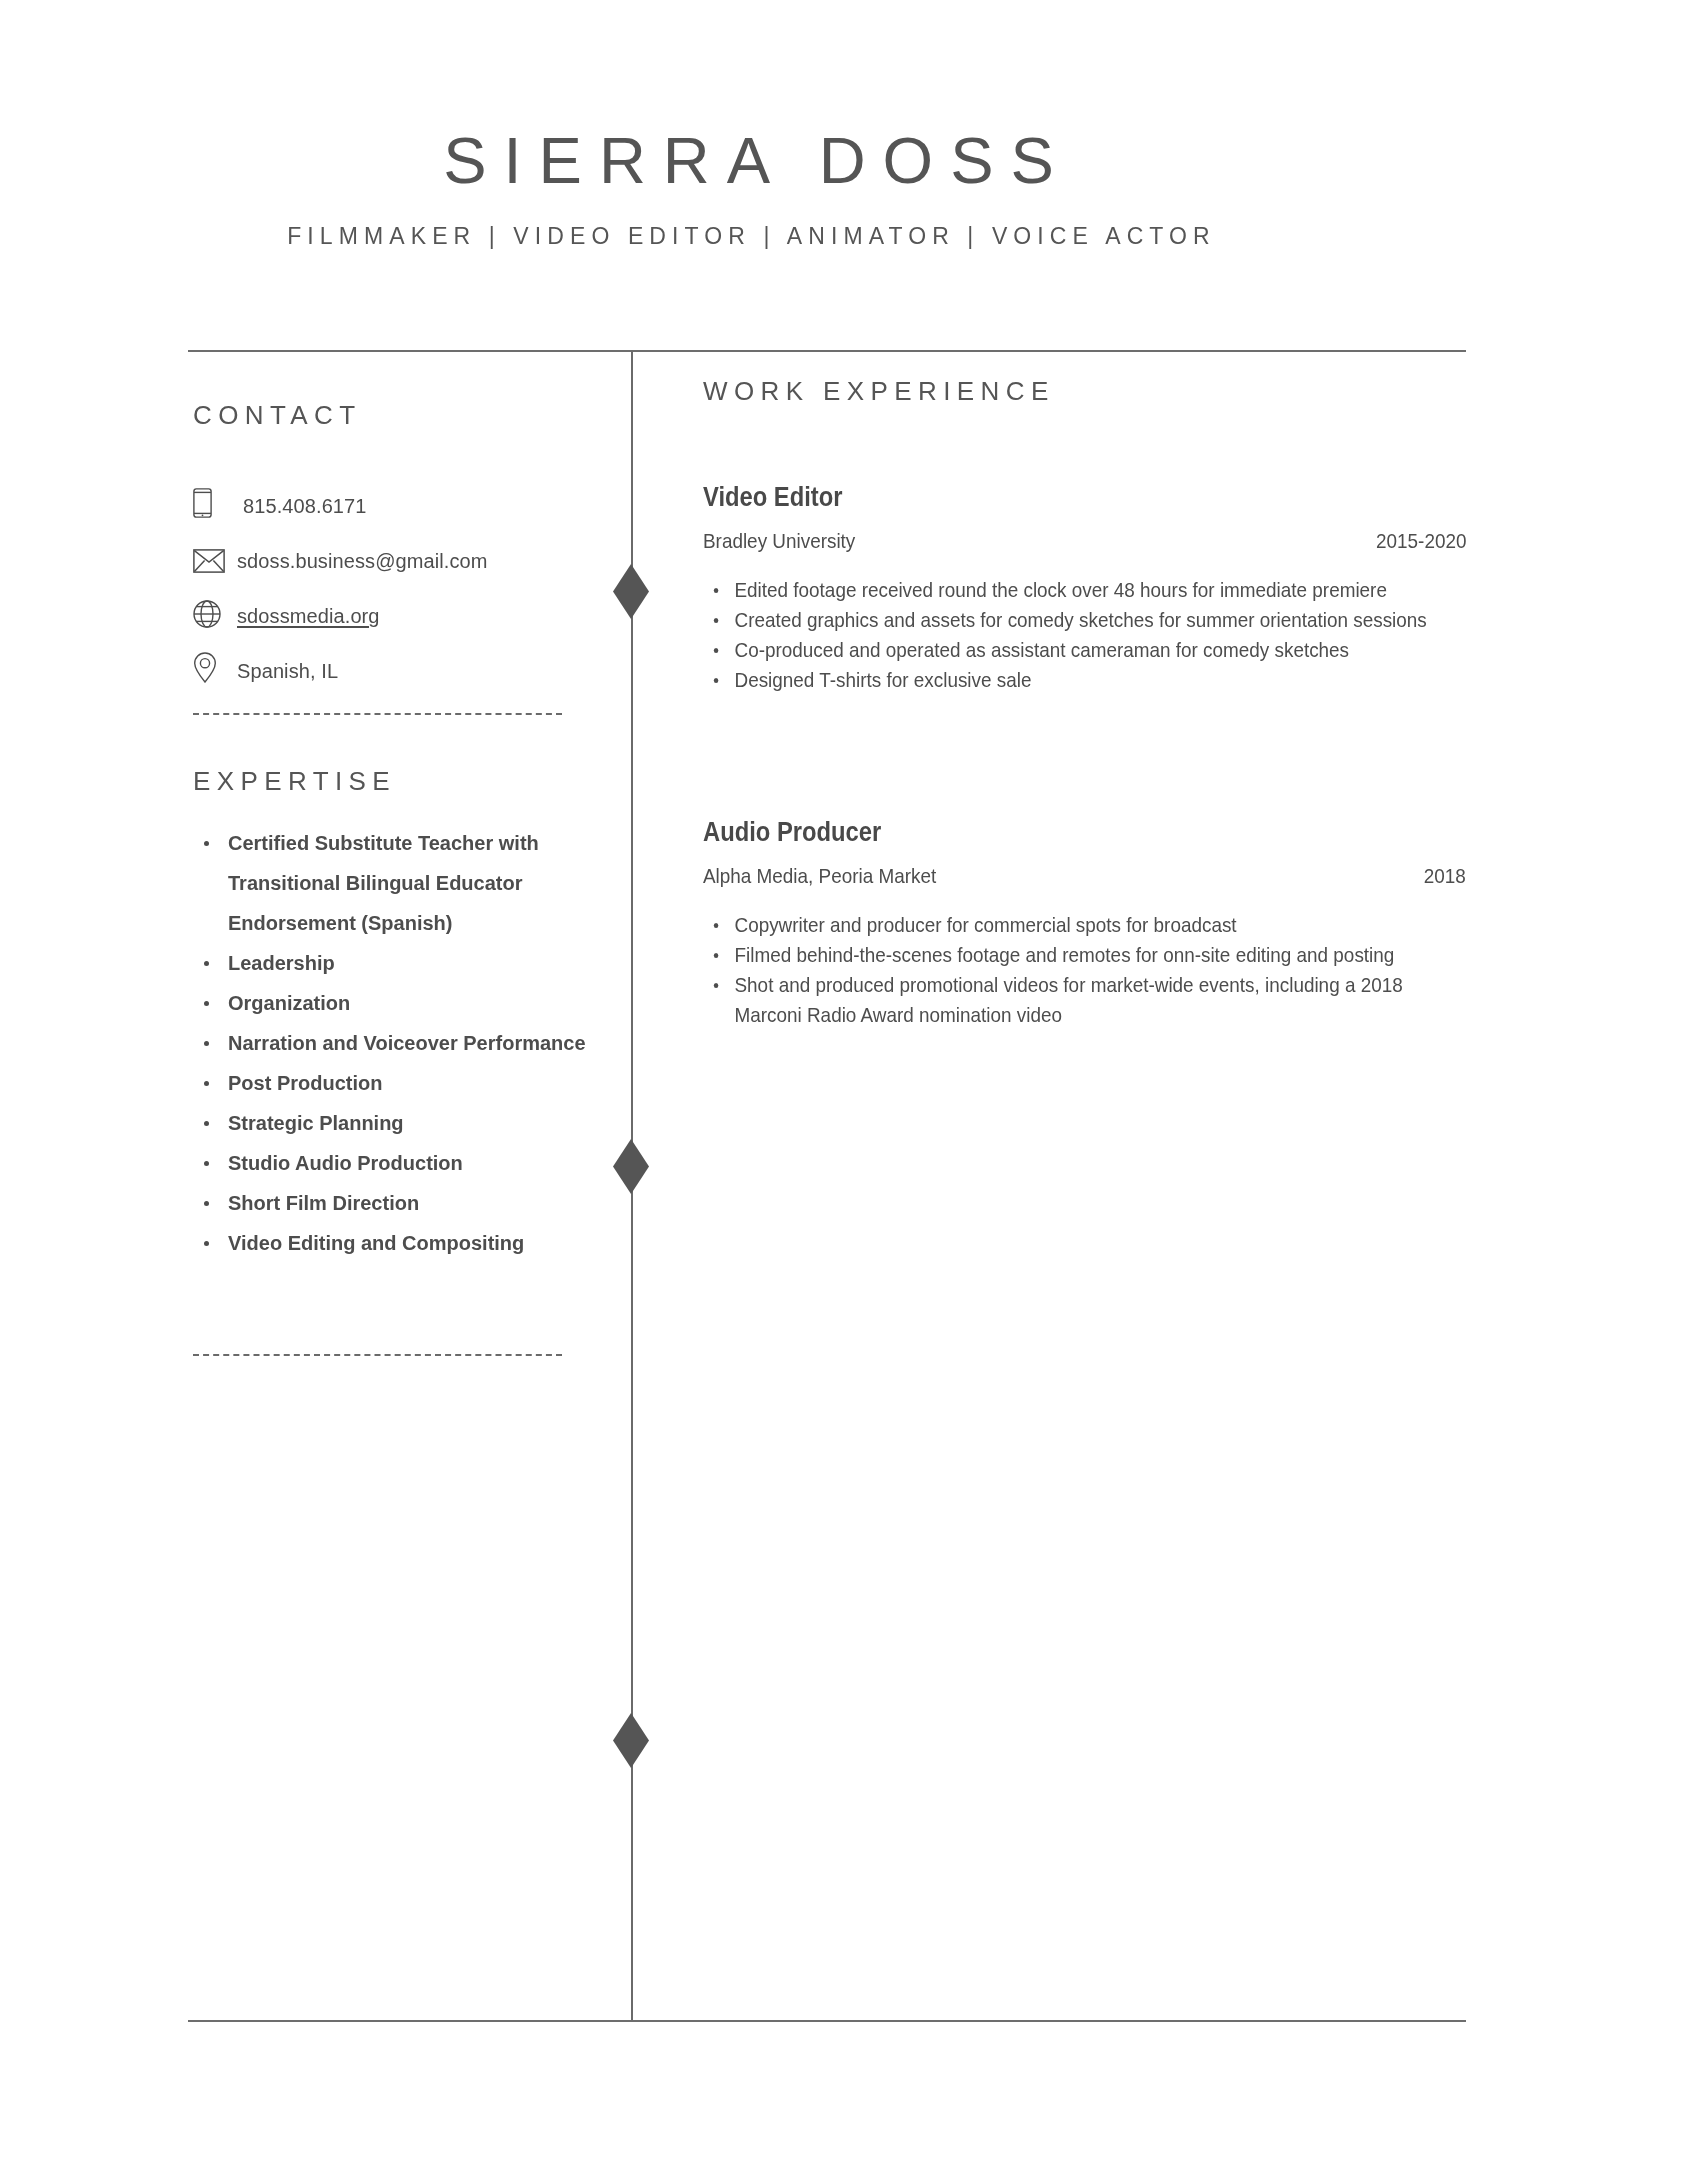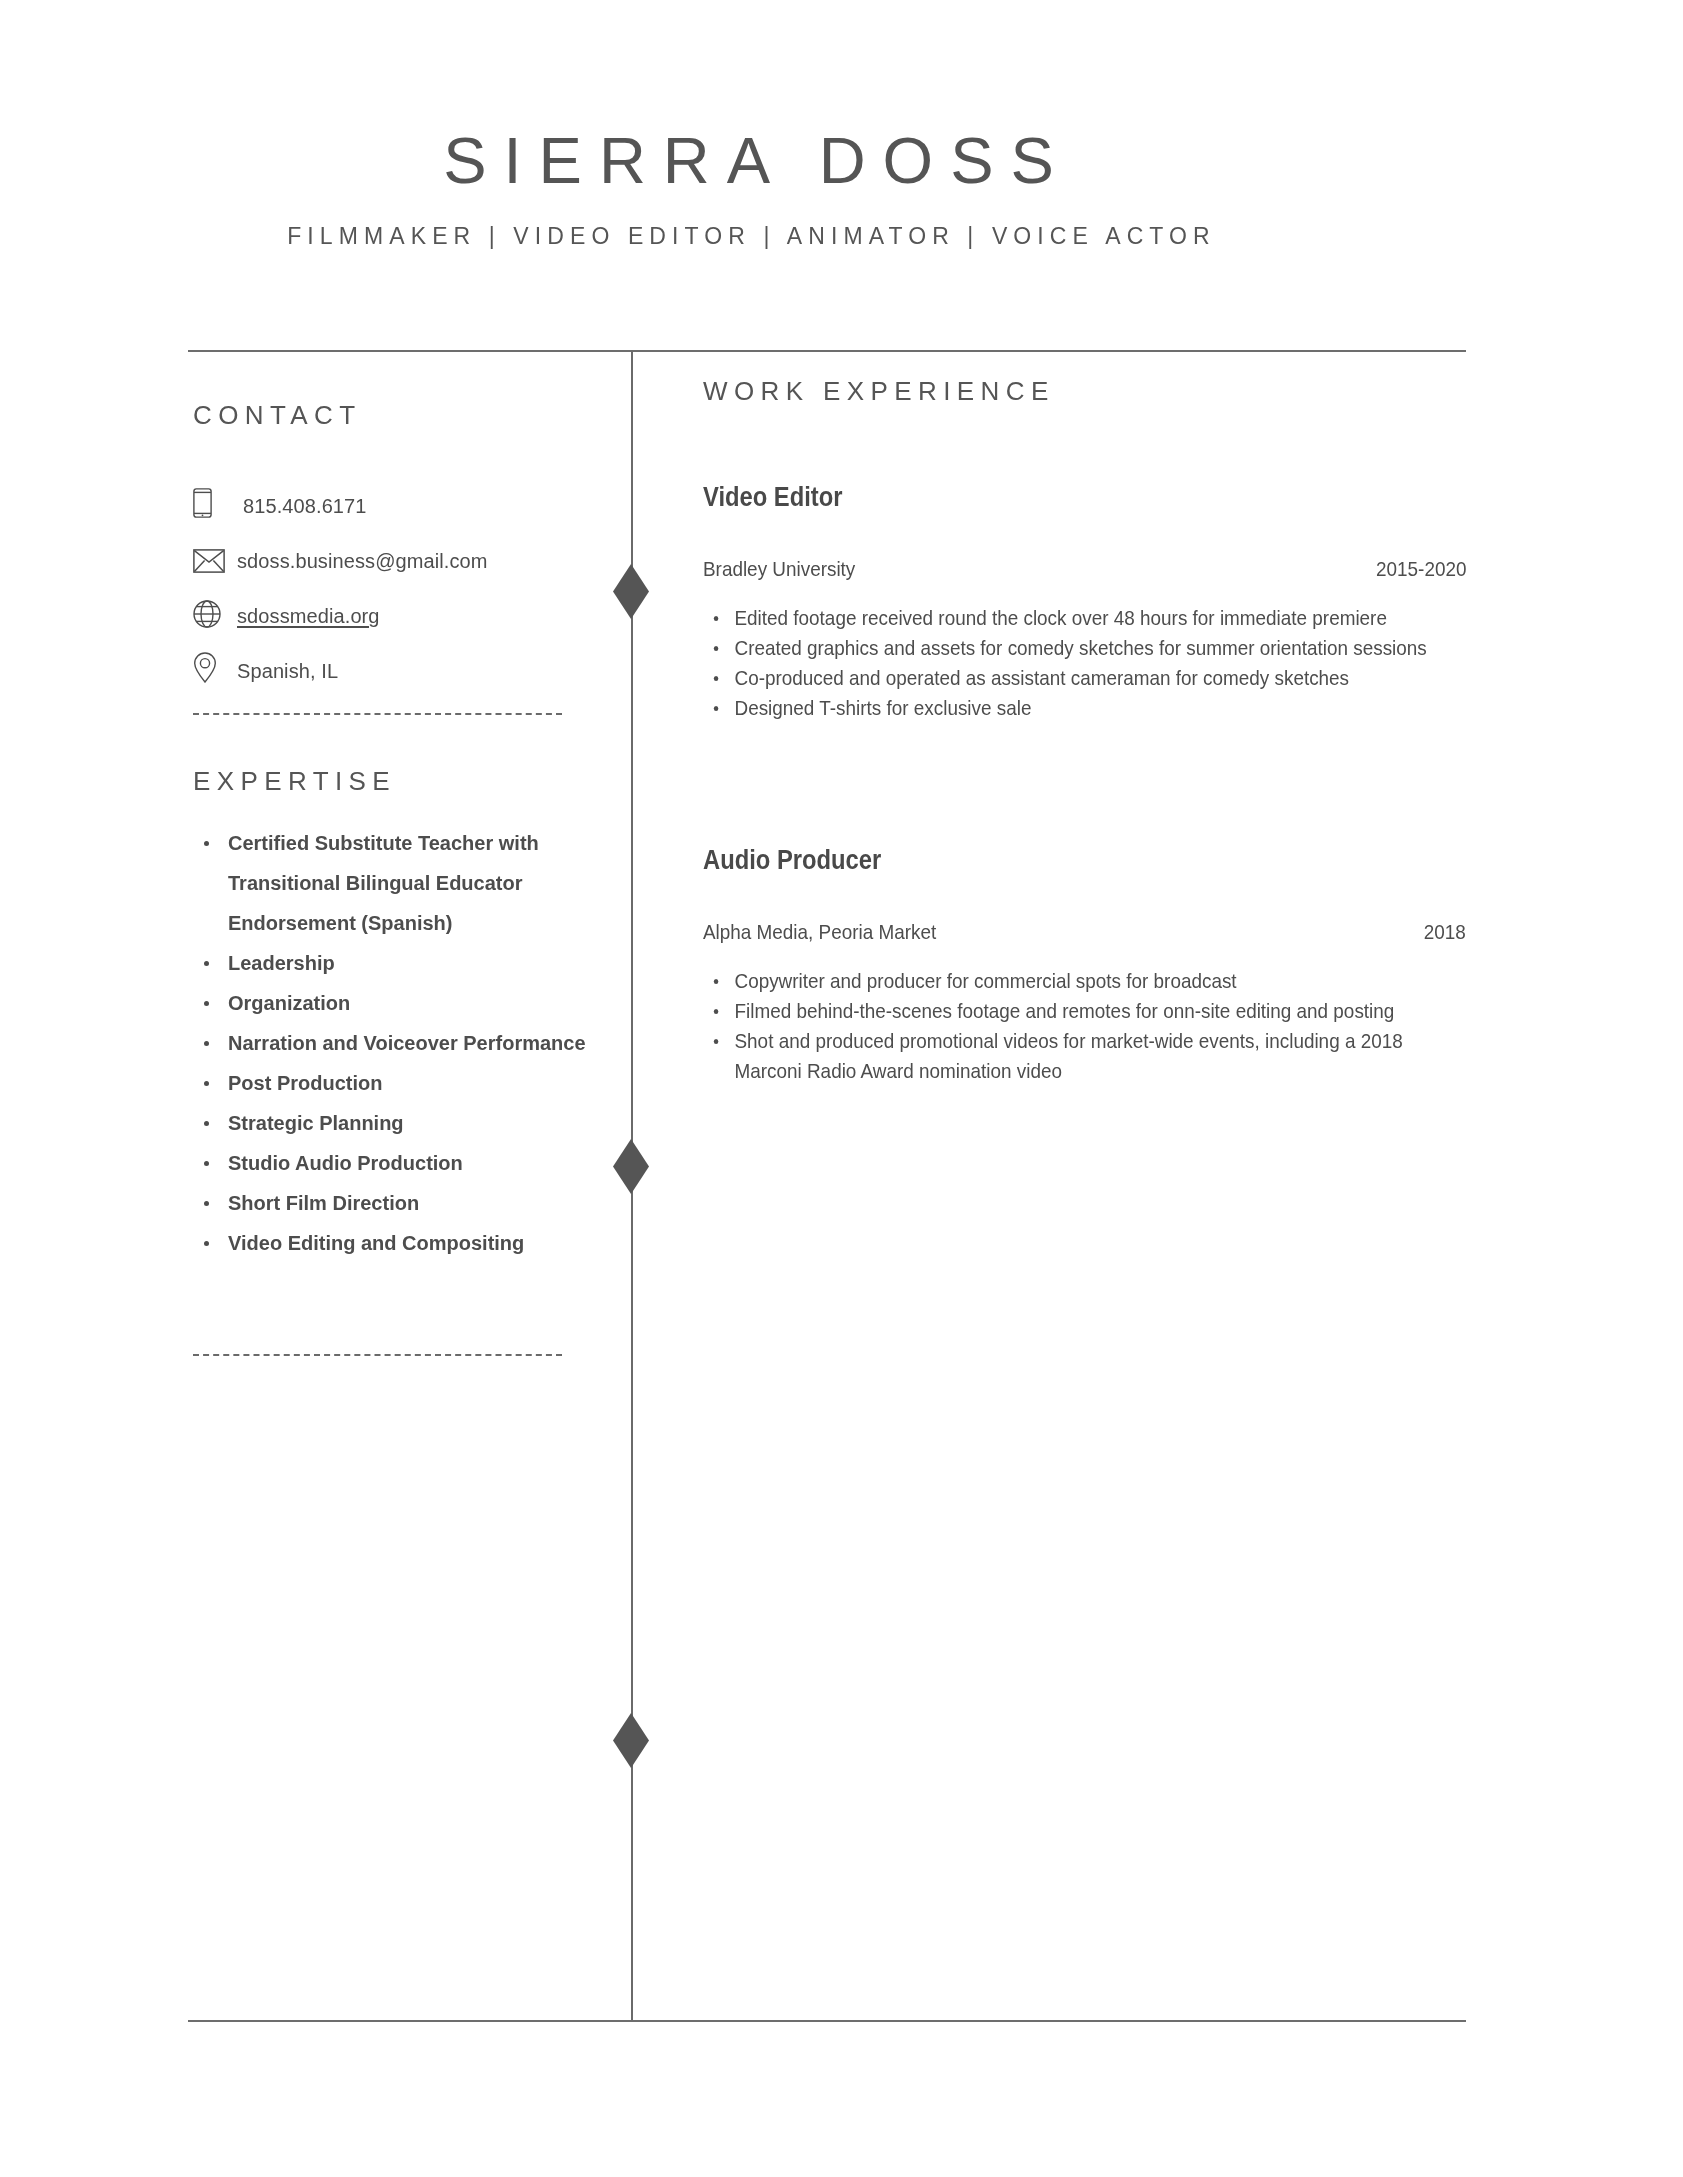--- a/index.html
+++ b/index.html
@@ -175,21 +175,21 @@
 
   .job-title {
     font-size: 27px;
     font-weight: bold;
     color: #494949;
     transform: scaleX(0.88);
     transform-origin: left center;
     letter-spacing: 0px;
   }
   .job-meta {
-    margin-top: 44px;
+    margin-top: 16px;
     display: flex;
     justify-content: space-between;
     align-items: baseline;
     gap: 13px;
   }
   .job-org, .job-date {
     font-size: 21px;
     color: #4d4d4d;
   }
   .job-org {

